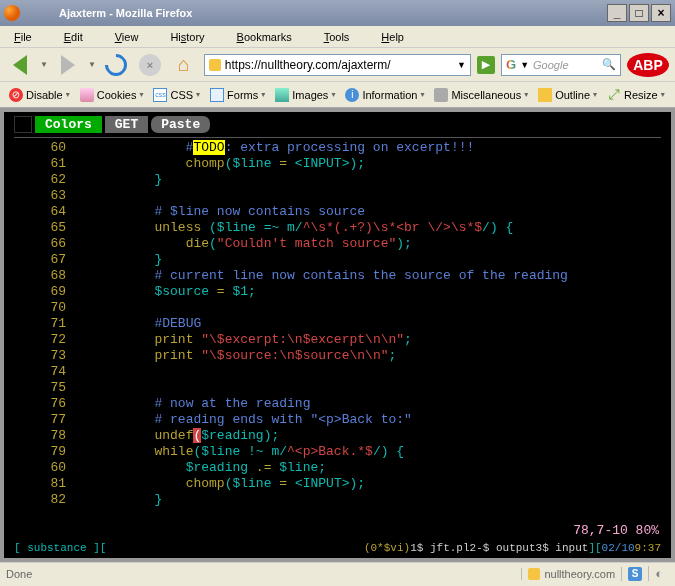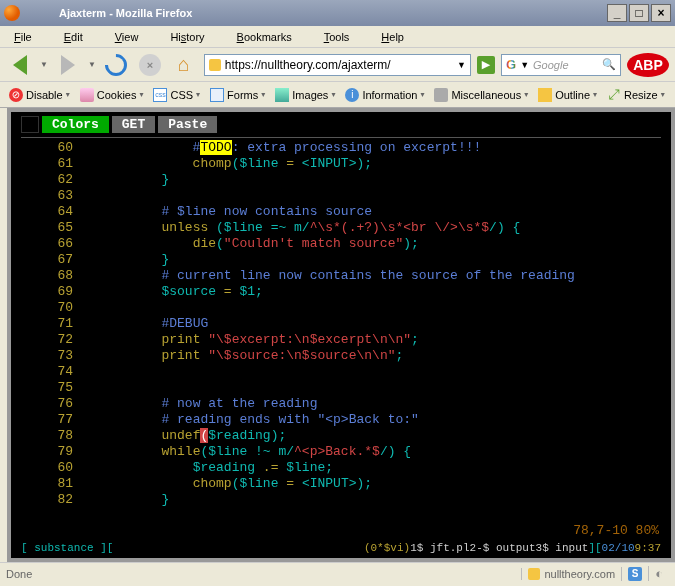--- a/index.html
+++ b/index.html
@@ -45,41 +45,41 @@
 .ic-cookies { background:linear-gradient(#fce,#d8a); border-radius:2px; }
 .ic-css { background:#fff; border:1px solid #4a90d9; color:#4a90d9; font-size:7px; }
 .ic-forms { background:#e8f0fa; border:1px solid #4a90d9; }
 .ic-images { background:linear-gradient(#8ec,#4a9); }
 .ic-info { background:#4a90d9; border-radius:50%; color:#fff; font-size:10px; }
 .ic-misc { background:#aaa; border-radius:2px; }
 .ic-outline { background:#f5c542; }
 .ic-resize { color:#5aa02c; font-size:14px; }
 
 
-.termframe { background: #999; padding: 4px; height: 454px; margin-left: 7px; }
+.termframe { background: #999; padding: 4px; height: 454px; }
 .term { background: #000; width: 100%; height: 100%; font-family: "Courier New", monospace; font-size: 14px; color: #d0d0d0; position: relative; padding: 4px 10px; }
 .tabbar { display: flex; gap: 3px; margin-bottom: 4px; }
 .ttab { padding: 1px 10px; color: #fff; font-weight: bold; font-size: 13px; }
 .ttab.blank { background:#000; border:1px solid #333; width:18px; padding:1px 4px; }
 .ttab.colors { background:#0a0; }
 .ttab.get { background:#666; }
-.ttab.paste { background:#666; }
+.ttab.paste { background:#666;border-radius:7px; }
 .term hr { border: none; border-top: 1px solid #555; margin-bottom: 2px; }
 .codeline { white-space: pre; line-height: 16px; font-size: 13px; }
 .ln { color: #b8a232; display:inline-block; width: 52px; text-align: right; margin-right: 26px; }
 .c-cm { color: #5b7ed6; }
 .c-kw { color: #b8a232; }
 .c-var { color: #0fb9b1; }
 .c-str { color: #d04545; }
 .c-io { color: #0fb9b1; }
 .c-plain { color: #0fb9b1; }
 .c-undef { color: #b8a232; }
 .hl-todo { background:#ff0; color:#000; }
 .hl-paren { background:#d04545; color:#fff; }
-.statusln { position:absolute; bottom:20px; right:12px; color:#a16207; font-size:13px; }
+.statusln { position:absolute; bottom:20px; right:12px; color:#f9a8d4; font-size:13px; }
 .screenln { position:absolute; bottom:4px; left:10px; right:10px; color:#0fb9b1; font-size:11px; display:flex; }
 .screenln .br { flex:1; }
 .screenln .y { color:#b8a232; }
 .screenln .g { color:#0fb9b1; }
 .screenln .bl { color:#4a90d9; }
 
 
 .statusbar { height: 22px; background:#ece9d8; border-top:1px solid #ccc; display:flex; align-items:center; padding:0 6px; font-size:11px; color:#666; }
 .statusbar .sp { flex:1; }
 .statusbar .seg { padding:0 6px; border-left:1px solid #bbb; display:flex; align-items:center; gap:4px; }

